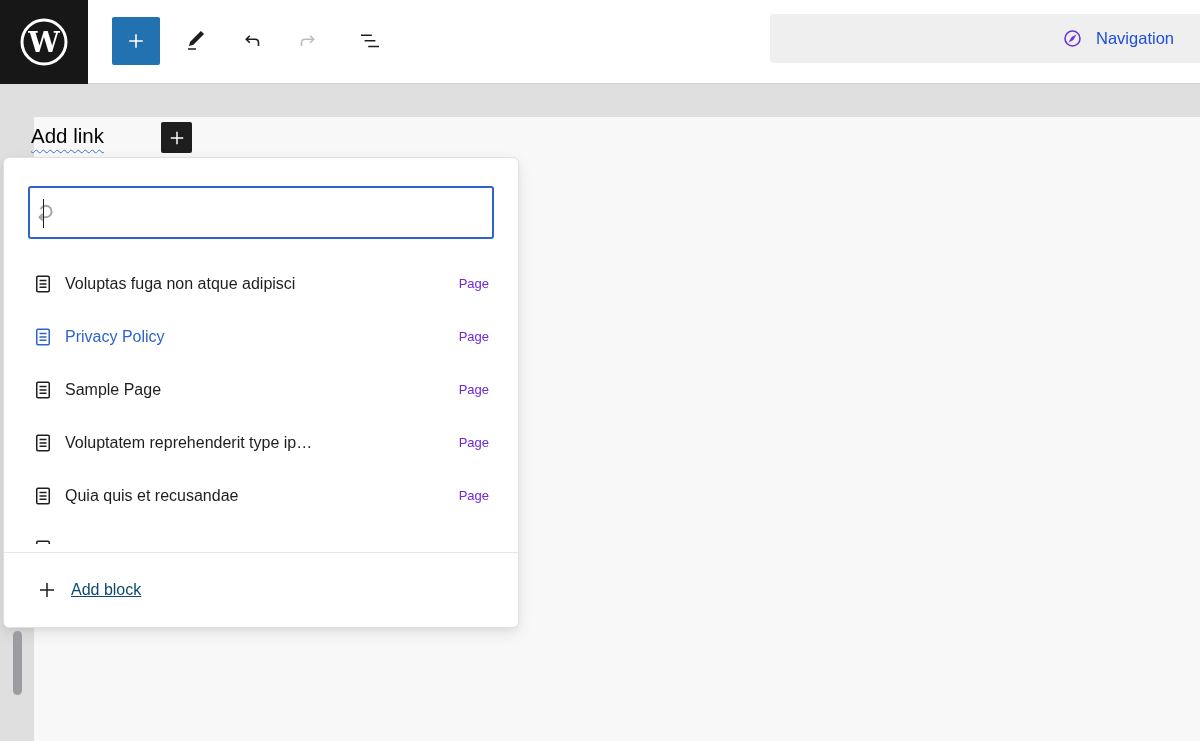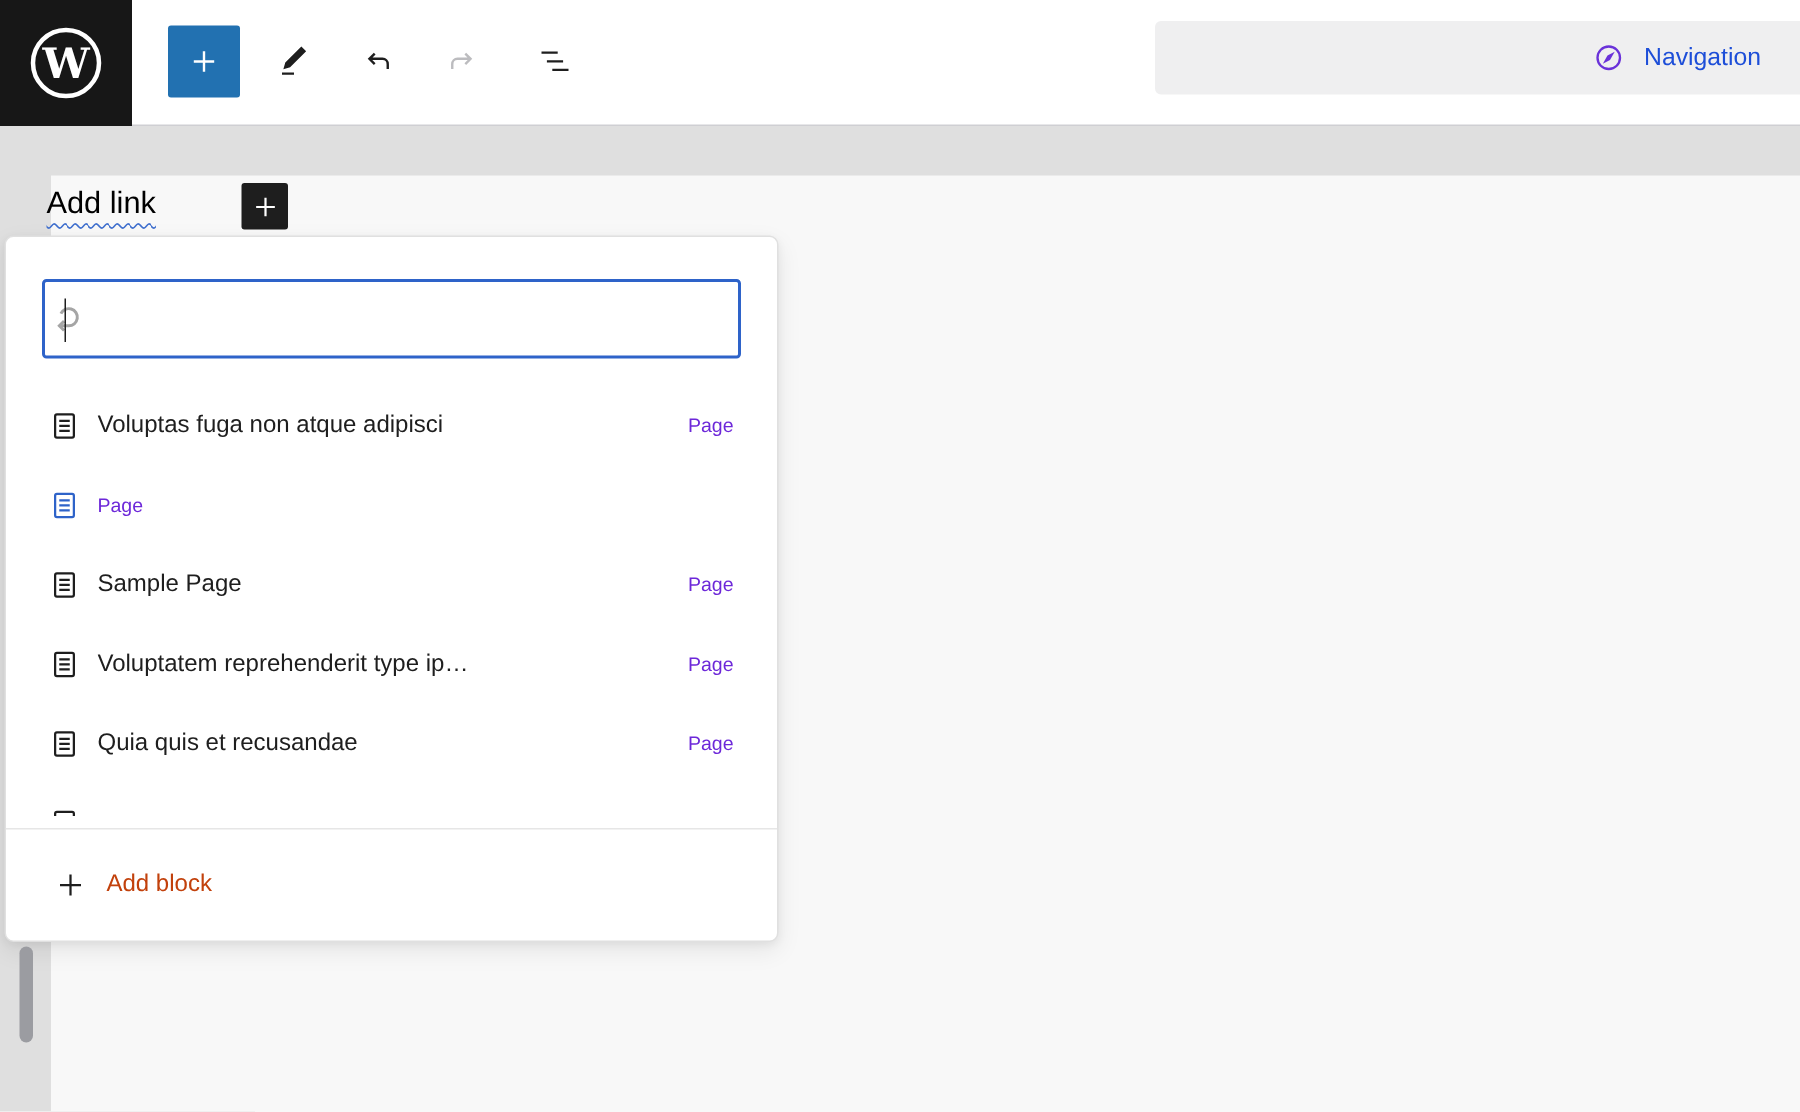--- a/index.html
+++ b/index.html
@@ -57,21 +57,21 @@
   .sg-row .sg-type { font-size:13px; color:#6d28d9; }
   .sg-row svg { flex:none; }
   .sg-row.active { color:#2e63c9; }
   .sg-row.active .sg-title { color:#2e63c9; }
 
   .popover-divider { position:absolute; top:394px; left:0; right:0; height:1px; background:#e6e6e6; }
   .add-block-row { position:absolute; top:395px; left:0; right:0; bottom:0; display:flex;
                    align-items:center; padding-left:31px; gap:12px; cursor:pointer;
                    color:#1e1e1e; background:transparent; border:none;
                    border-radius:0 0 6px 6px; width:100%; text-align:left; }
-  .add-block-label { font-size:16px; color:#c2410c; }
+  .add-block-label { font-size:16px; color:#0c4a6e;text-decoration:underline; }
 
   
   .scroll-thumb { position:absolute; left:13px; top:631px; width:9px; height:64px;
                   background:#9b9ca1; border-radius:5px; cursor:grab; }
 </style>
 </head>
 <body>
 
 <div class="screen">
 
@@ -151,20 +151,21 @@
         </svg>
         <span class="sg-title">Voluptas fuga non atque adipisci</span>
         <span class="sg-type">Page</span>
       </div>
 
       <div class="sg-row active">
         <svg width="24" height="24" viewBox="0 0 24 24">
           <rect x="5.75" y="4.25" width="12.5" height="15.5" rx="1.2" fill="none" stroke="currentColor" stroke-width="1.5"></rect>
           <path d="M8.5 8.6h7M8.5 11.9h7M8.5 15.2h7" stroke="currentColor" stroke-width="1.5"></path>
         </svg>
+        <span class="sg-title">Privacy Policy</span>
         <span class="sg-type">Page</span>
       </div>
 
       <div class="sg-row">
         <svg width="24" height="24" viewBox="0 0 24 24">
           <rect x="5.75" y="4.25" width="12.5" height="15.5" rx="1.2" fill="none" stroke="currentColor" stroke-width="1.5"></rect>
           <path d="M8.5 8.6h7M8.5 11.9h7M8.5 15.2h7" stroke="currentColor" stroke-width="1.5"></path>
         </svg>
         <span class="sg-title">Sample Page</span>
         <span class="sg-type">Page</span>

